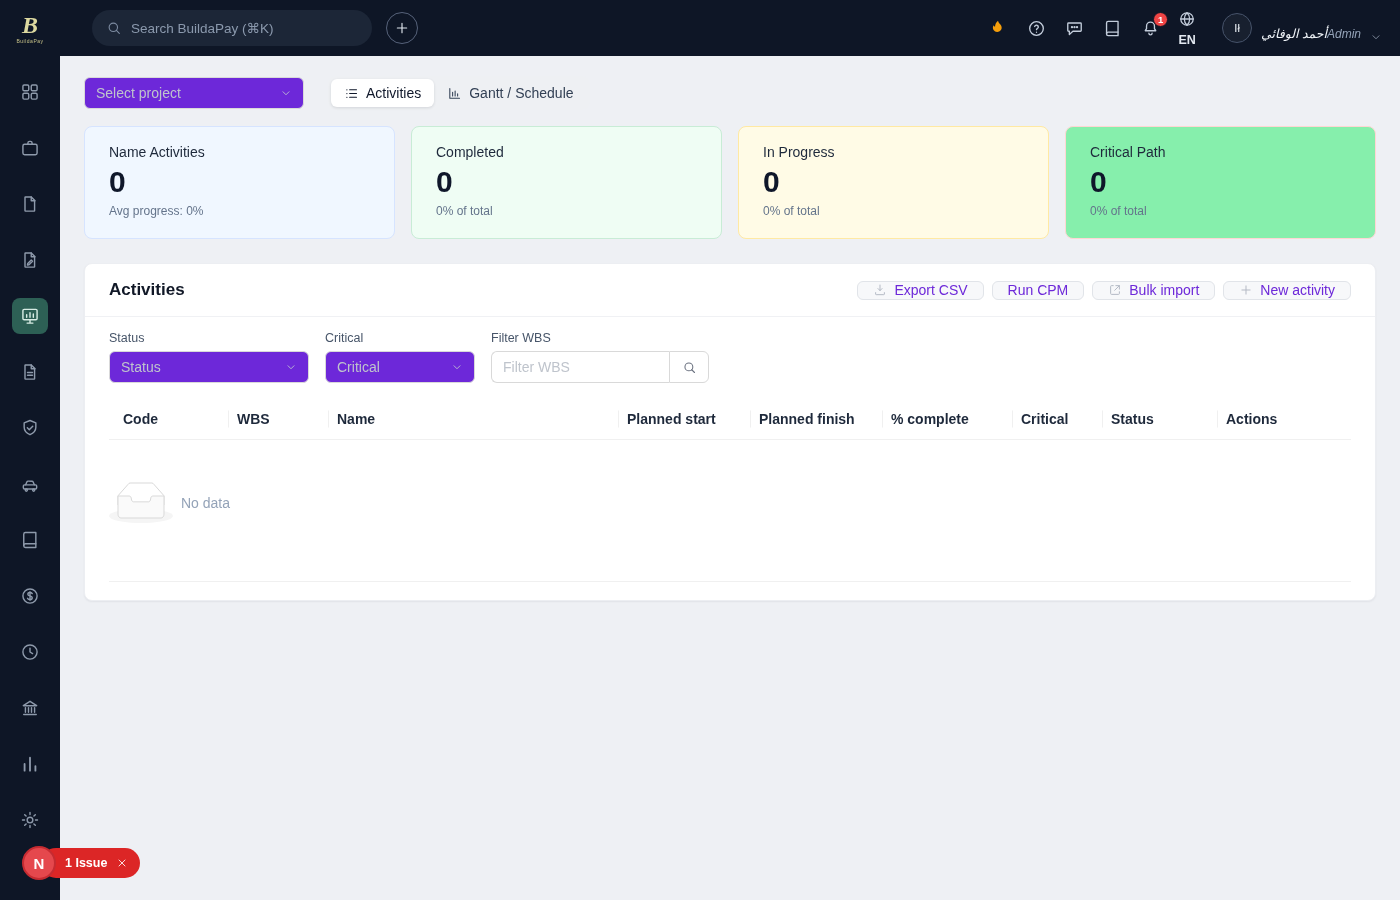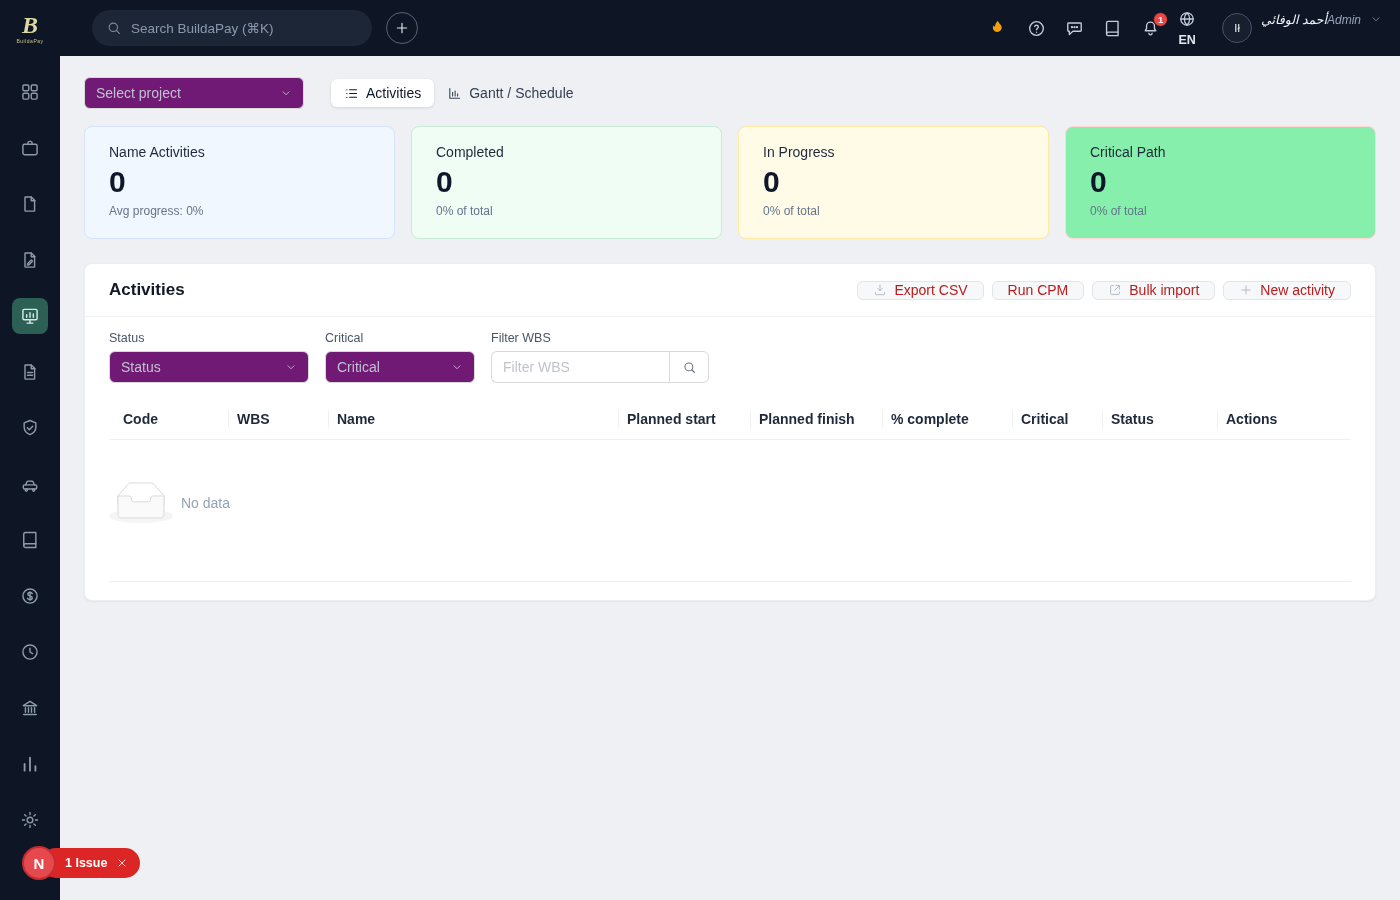--- a/index.html
+++ b/index.html
@@ -20,40 +20,40 @@
   .gsearch svg { color:#7c8aa0; }
   .addbtn { margin-left:14px; width:32px; height:32px; border-radius:50%; border:1.5px solid #56627a; background:transparent;
             color:#e2e8f0; display:flex; align-items:center; justify-content:center; cursor:pointer; }
   .top-right { margin-left:auto; display:flex; align-items:center; gap:18px; color:#c3cddb; }
   .tico { position:relative; width:20px; height:20px; display:flex; align-items:center; justify-content:center; cursor:pointer; }
   .badge { position:absolute; top:-6px; right:-8px; min-width:15px; height:15px; border-radius:8px; background:#ef4444;
            color:#fff; font-size:9.5px; font-weight:700; display:flex; align-items:center; justify-content:center;
            padding:0 3px; border:1.5px solid #0e1626; }
   .lang { display:flex; align-items:center; gap:5px; cursor:pointer;flex-direction:column; }
   .lang .code { font-size:12.5px; color:#e2e8f0; font-weight:600; }
-  .userbox { display:flex; align-items:flex-start; gap:9px; margin-left:8px; cursor:pointer; }
+  .userbox { display:flex; align-items:flex-end; gap:9px; margin-left:8px; cursor:pointer; }
   .avatar { width:30px; height:30px; border-radius:50%; background:#18202f; border:1px solid #46536a; color:#f1f5f9;
             font-size:11px; display:flex; align-items:center; justify-content:center; }
   .uinfo { display:flex; align-items:flex-start; line-height:1.25;font-style:italic; }
   .uname { font-size:12.5px; color:#f1f5f9; direction:rtl; }
   .urole { font-size:12px; color:#94a3b8; }
   .caret { color:#8e9aab; }
 
   
   .frame { flex:1; display:flex; min-height:0; }
   .sidebar { width:60px; background:#0e1626; padding-top:18px; display:flex; flex-direction:column; align-items:center; gap:20px; flex:0 0 auto; }
   .sitem { width:36px; height:36px; border-radius:8px; display:flex; align-items:center; justify-content:center;
            color:#8e9aab; cursor:pointer; background:transparent; border:none; }
   .sitem.active { background:#2d6055; color:#d7ece4; }
 
   .main { flex:1; padding:20px 24px 24px; overflow:hidden; }
 
   
   .toolrow { display:flex; align-items:center; gap:14px; }
-  .select { height:32px; background:#701a75; border:1px solid #d9d9d9; border-radius:6px; display:flex; align-items:center;
+  .select { height:32px; background:#6d28d9; border:1px solid #d9d9d9; border-radius:6px; display:flex; align-items:center;
             justify-content:space-between; padding:12px 11px; font-size:14px; color:#bfc4cc; cursor:pointer; }
   .select .chev { color:#c3c8d0; }
   .proj-select { width:220px; margin-right:10px; }
   .segmented { background:#eef0f3; border-radius:8px; padding:3px; display:flex; align-items:center; }
   .seg { height:28px; padding:0 13px; display:flex; align-items:center; gap:7px; font-size:14px; border-radius:6px;
          color:#334155; cursor:pointer; border:none; background:transparent; }
   .seg.active { background:#fff; color:#0f172a; box-shadow:0 1px 3px rgba(15,23,42,.12); font-weight:400; }
 
   
   .stats { margin-top:16px; display:grid; grid-template-columns:repeat(4,1fr); gap:16px; }
@@ -64,21 +64,21 @@
   .sc-blue   { background:#f0f7ff; border-color:#d6e4ff; }
   .sc-green  { background:#effdf4; border-color:#c8ecd6; }
   .sc-yellow { background:#fffbe6; border-color:#ffe9a3; }
   .sc-red    { background:#86efac; border-color:#ffd6d3; }
 
   
   .panel { margin-top:24px; background:#fff; border-radius:8px; box-shadow:0 1px 2px rgba(15,23,42,.06); border:1px solid #eceef2; }
   .phead { display:flex; align-items:center; justify-content:space-between; padding:16px 24px; border-bottom:1px solid #f0f1f4; }
   .ptitle { font-size:17px; font-weight:700; color:#111827; }
   .pbtns { display:flex; gap:8px; }
-  .btn { height:19px; padding:0 15px; border-radius:6px; border:1px solid #e1e4e9; background:#f7f8fa; color:#b91c1c;
+  .btn { height:19px; padding:0 15px; border-radius:6px; border:1px solid #e1e4e9; background:#f7f8fa; color:#6d28d9;
          font-size:14px; display:flex; align-items:center; gap:7px; cursor:not-allowed; font-family:inherit; }
   .btn svg { color:#b3b9c4; }
 
   .filters { display:flex; gap:16px; padding:14px 24px 16px; }
   .fgroup { display:flex; flex-direction:column; }
   .flabel { font-size:12.5px; color:#475569; margin-bottom:6px; }
   .f-status { width:200px; } .f-critical { width:150px; }
   .wbsgroup { display:flex; }
   .wbs-input { width:178px; height:32px; border:1px solid #d9d9d9; border-right:none; border-radius:6px 0 0 6px;
                padding:0 11px; font-size:14px; color:#334155; outline:none; font-family:inherit; }

